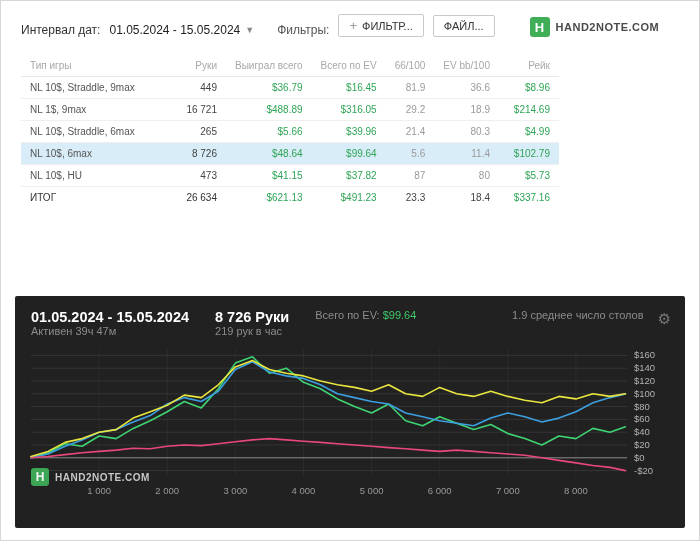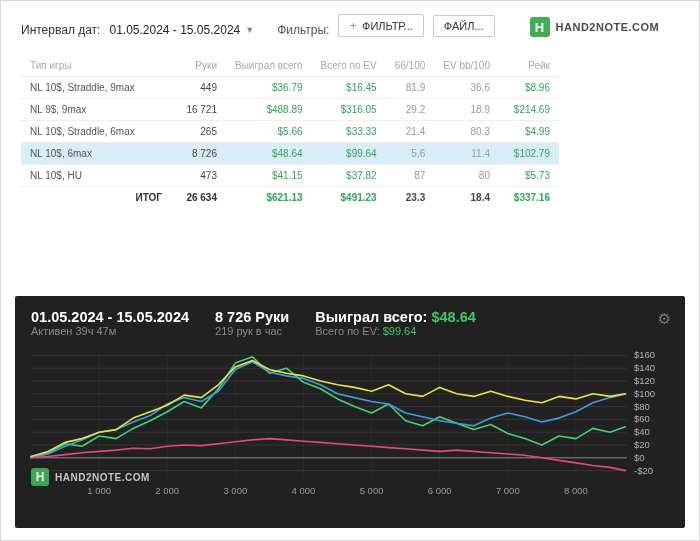--- a/index.html
+++ b/index.html
@@ -51,21 +51,21 @@
   .stats-table td.c0 { text-align: left; color: #555; min-width: 150px; }
   .stats-table td.c1 { min-width: 55px; }
   .stats-table td.c2 { min-width: 78px; }
   .stats-table td.c3 { min-width: 72px; }
   .stats-table td.c4 { min-width: 46px; }
   .stats-table td.c5 { min-width: 54px; }
   .stats-table td.c6 { min-width: 60px; }
   .stats-table td.c2, .stats-table td.c3, .stats-table td.c6 { color: #2fa556; margin-top: 40px; }
   .stats-table td.c4, .stats-table td.c5 { color: #9a9a9a; }
   .stats-table tr.hl { background: #d9edf8; }
-  .stats-table tr.total td { font-weight: bold; border-top: 1px solid #dcdcdc; border-bottom: none; color: #333; text-align: right; }
+  .stats-table tr.total td { font-weight: normal; border-top: 1px solid #dcdcdc; border-bottom: none; color: #333; }
   .stats-table tr.total td.c4, .stats-table tr.total td.c5 { color: #444; }
   .stats-table tr.total td.c2, .stats-table tr.total td.c3, .stats-table tr.total td.c6 { color: #2fa556; }
   
   .chart-panel {
     position: absolute; left: 14px; right: 14px; top: 295px; bottom: 12px;
     background: #212121; border-radius: 2px; color: #cfcfcf; overflow: hidden;
   }
   .chart-header { display: flex; align-items: flex-start; padding: 13px 14px 2px 16px; }
   .hblock { margin-right: 26px; }
   .h-line1 { font-size: 14.5px; font-weight: bold; color: #ffffff; white-space: nowrap; }
@@ -122,33 +122,33 @@
       <tr>
         <td class="c0">NL 10$, Straddle, 9max</td>
         <td class="c1">449</td>
         <td class="c2">$36.79</td>
         <td class="c3">$16.45</td>
         <td class="c4">81.9</td>
         <td class="c5">36.6</td>
         <td class="c6">$8.96</td>
       </tr>
       <tr>
-        <td class="c0">NL 9$, 9max</td>
+        <td class="c0">NL 1$, 9max</td>
         <td class="c1">16 721</td>
         <td class="c2">$488.89</td>
         <td class="c3">$316.05</td>
         <td class="c4">29.2</td>
         <td class="c5">18.9</td>
         <td class="c6">$214.69</td>
       </tr>
       <tr>
         <td class="c0">NL 10$, Straddle, 6max</td>
         <td class="c1">265</td>
         <td class="c2">$5.66</td>
-        <td class="c3">$33.33</td>
+        <td class="c3">$39.96</td>
         <td class="c4">21.4</td>
         <td class="c5">80.3</td>
         <td class="c6">$4.99</td>
       </tr>
       <tr class="hl">
         <td class="c0">NL 10$, 6max</td>
         <td class="c1">8 726</td>
         <td class="c2">$48.64</td>
         <td class="c3">$99.64</td>
         <td class="c4">5.6</td>
@@ -180,30 +180,27 @@
   <div class="chart-header">
     <div class="hblock">
       <div class="h-line1">01.05.2024 - 15.05.2024</div>
       <div class="h-line2">Активен 39ч 47м</div>
     </div>
     <div class="hblock">
       <div class="h-line1">8 726 Руки</div>
       <div class="h-line2">219 рук в час</div>
     </div>
     <div class="hblock">
-      <div class="h-line1">
-        <span>Выиграл всего:</span>
-        <span class="val-green">$48.64</span>
-      </div>
       <div class="h-line2">
         <span>Всего по EV:</span>
         <span class="val-green">$99.64</span>
       </div>
     </div>
     <div class="right-block">
+      <div>1.9 среднее число столов</div>
     </div>
     <div class="gear">⚙</div>
   </div>
   <div class="chart-wrap">
     <svg id="chart-svg" width="650" height="162" viewBox="0 0 650 162">
         <line x1="74.11428571428571" y1="6" x2="74.11428571428571" y2="134" stroke="#2b2b2b" stroke-width="1"></line>
         <text x="74.11428571428571" y="151" fill="#9a9a9a" font-size="9.5" text-anchor="middle" font-family="Liberation Sans, sans-serif">1 000</text>
         <line x1="142.22857142857143" y1="6" x2="142.22857142857143" y2="134" stroke="#2b2b2b" stroke-width="1"></line>
         <text x="142.22857142857143" y="151" fill="#9a9a9a" font-size="9.5" text-anchor="middle" font-family="Liberation Sans, sans-serif">2 000</text>
         <line x1="210.34285714285716" y1="6" x2="210.34285714285716" y2="134" stroke="#2b2b2b" stroke-width="1"></line>

